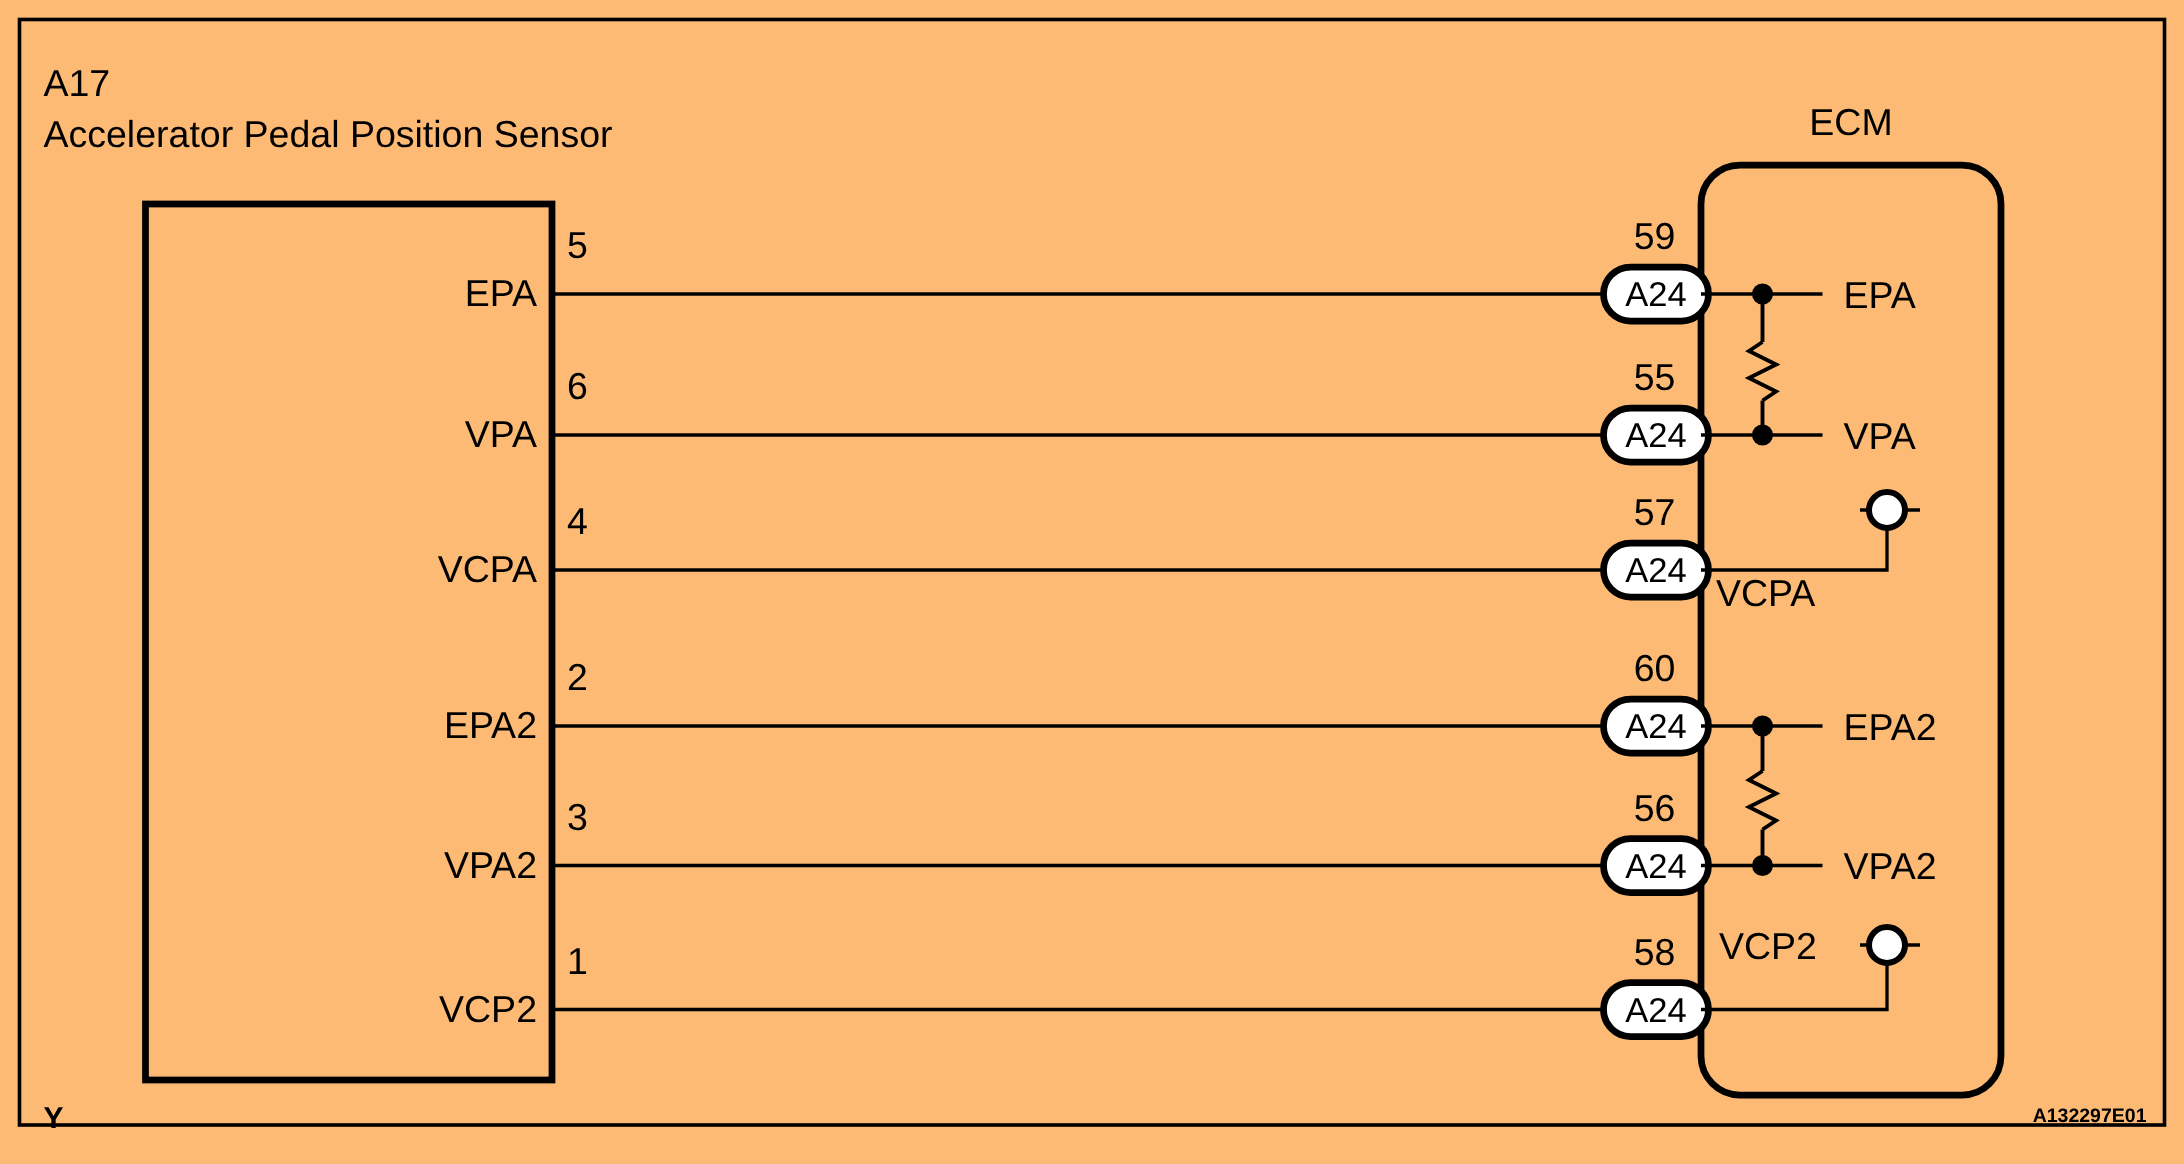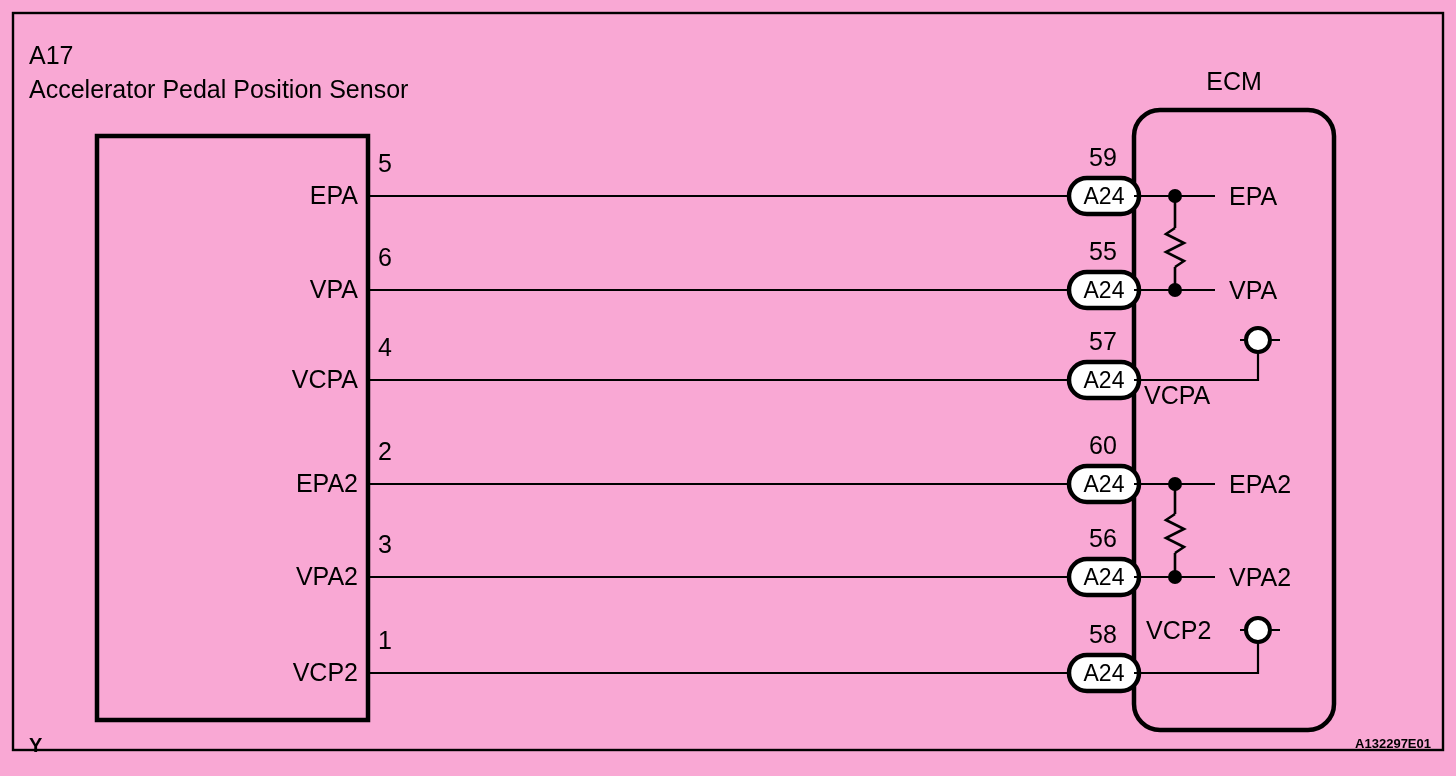--- a/index.html
+++ b/index.html
@@ -9,21 +9,21 @@
     background: #ffffff;
   }
   body {
     font-family: "Liberation Sans", sans-serif;
     -webkit-font-smoothing: antialiased;
   }
   #page {
     position: relative;
     width: 1456px;
     height: 776px;
-    background: #f9a8d4;
+    background: #fdba74;
     overflow: hidden;
   }
   #diagram-svg {
     position: absolute;
     left: 0;
     top: 0;
     width: 1456px;
     height: 776px;
     display: block;
   }

